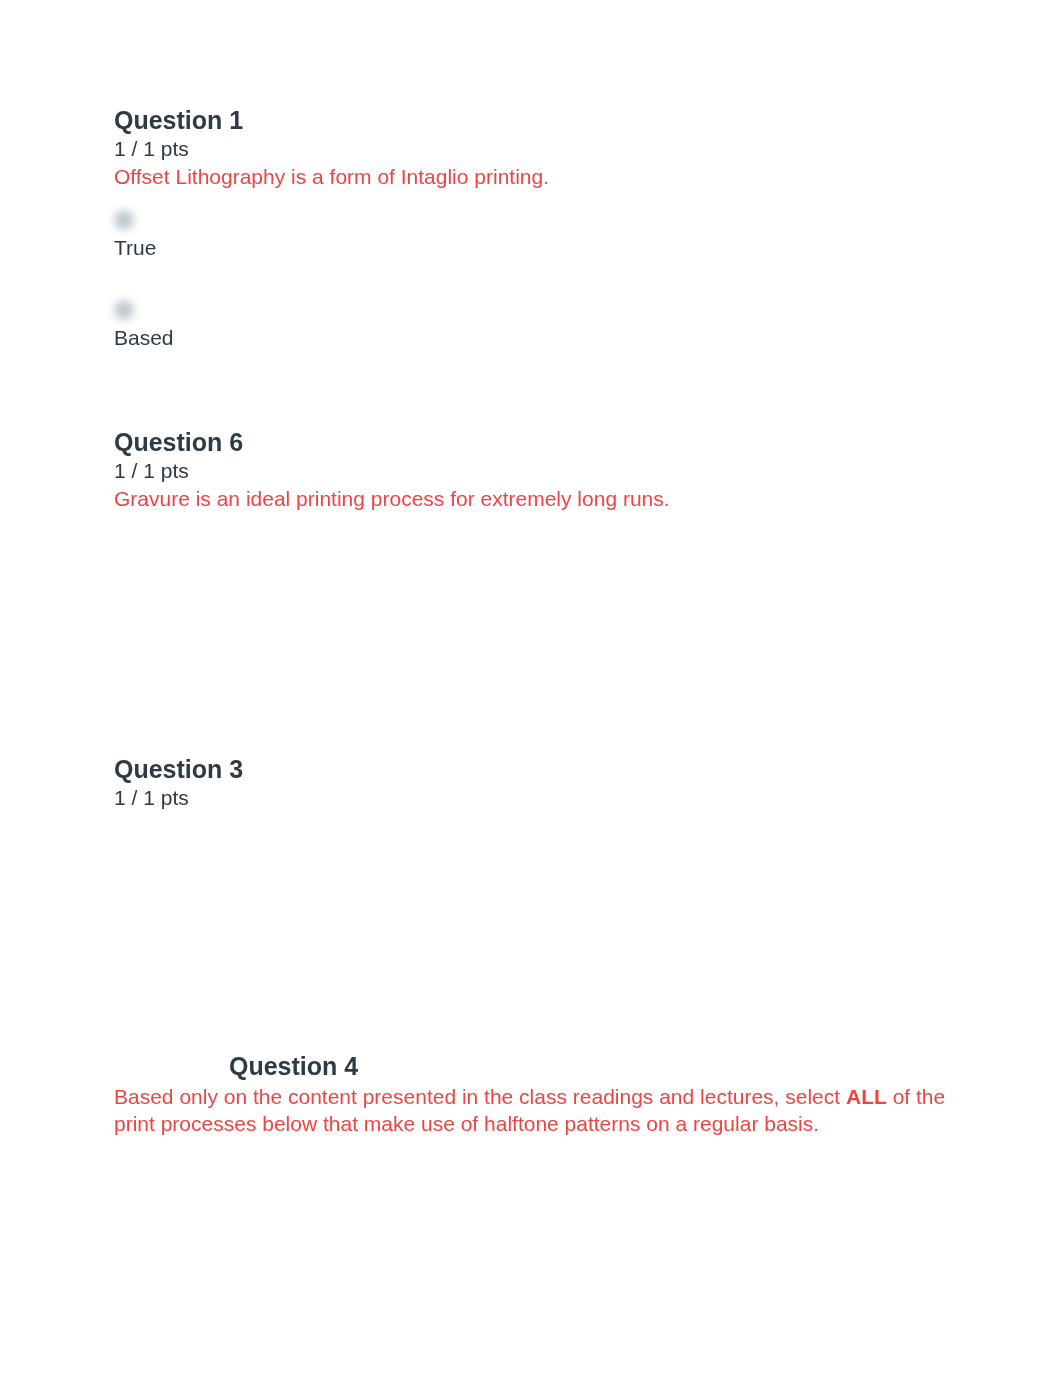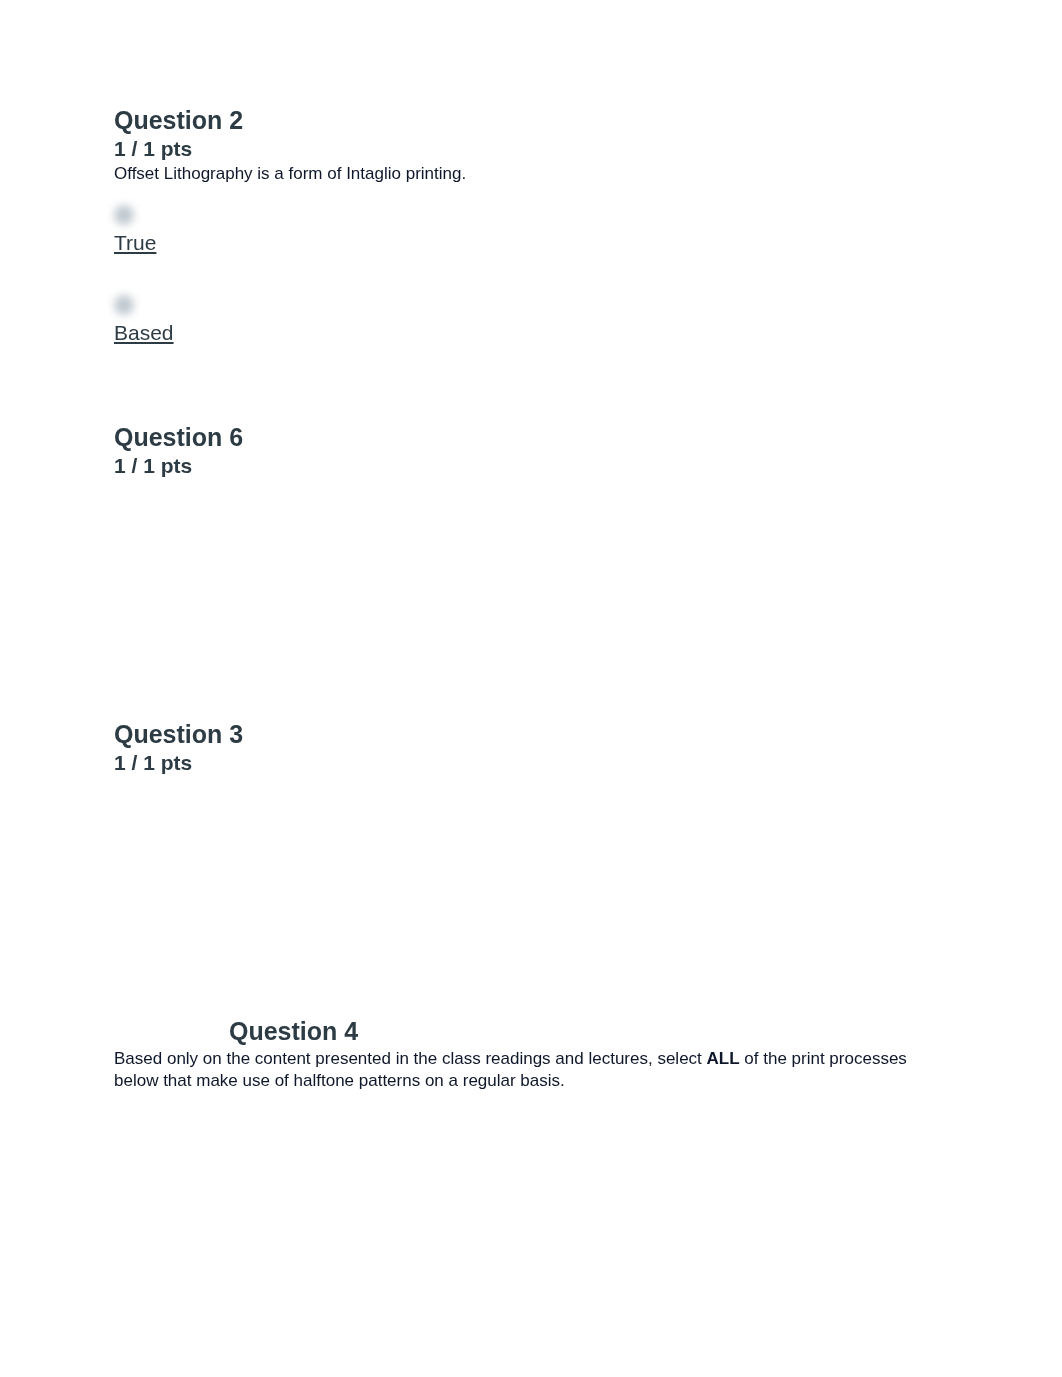--- a/index.html
+++ b/index.html
@@ -21,48 +21,47 @@
       margin-bottom: 10px;
     }
     .question-title {
       font-size: 25px;
       font-weight: 700;
       color: #2d3b45;
       margin-bottom: 2px;
     }
     .question-points {
       font-size: 21px;
-      font-weight: 700;
+      font-weight: 400;
       color: #2d3b45;
       margin-bottom: 2px;
     }
     .question-text {
-      font-size: 17px;
+      font-size: 21px;
       font-weight: 400;
-      color: #0f172a;
+      color: #ef4444;
       line-height: 1.3;
     }
     .answer-options {
       margin-top: 20px;
     }
     .answer-option {
       margin-bottom: 40px;
     }
     .answer-radio {
       width: 20px;
       height: 20px;
       border-radius: 50%;
       background: #bfc8cf;
       filter: blur(4px);
       margin-bottom: 6px;
     }
     .answer-label {
       font-size: 21px;
       color: #2d3b45;
-      text-decoration: underline;
     }
     .q2 {
       margin-top: 78px;
     }
     .q3 {
       margin-top: 242px;
     }
     .q4 {
       margin-top: 242px;
     }
@@ -71,38 +70,39 @@
     }
     .bold-inline {
       font-weight: 700;
       text-align: center;
     }
   </style>
 </head>
 <body>
 
 <div class="question-block">
-  <div class="question-title">Question 2</div>
+  <div class="question-title">Question 1</div>
   <div class="question-points">1 / 1 pts</div>
   <div class="question-text">Offset Lithography is a form of Intaglio printing.</div>
   <div class="answer-options">
     <div class="answer-option">
       <div class="answer-radio"></div>
       <div class="answer-label">True</div>
     </div>
     <div class="answer-option">
       <div class="answer-radio"></div>
       <div class="answer-label">Based</div>
     </div>
   </div>
 </div>
 
 <div class="question-block q2">
   <div class="question-title">Question 6</div>
   <div class="question-points">1 / 1 pts</div>
+  <div class="question-text">Gravure is an ideal printing process for extremely long runs.</div>
 </div>
 
 <div class="question-block q3">
   <div class="question-title">Question 3</div>
   <div class="question-points">1 / 1 pts</div>
 </div>
 
 <div class="question-block q4">
   <div class="question-title">Question 4</div>
   <div class="question-text">

